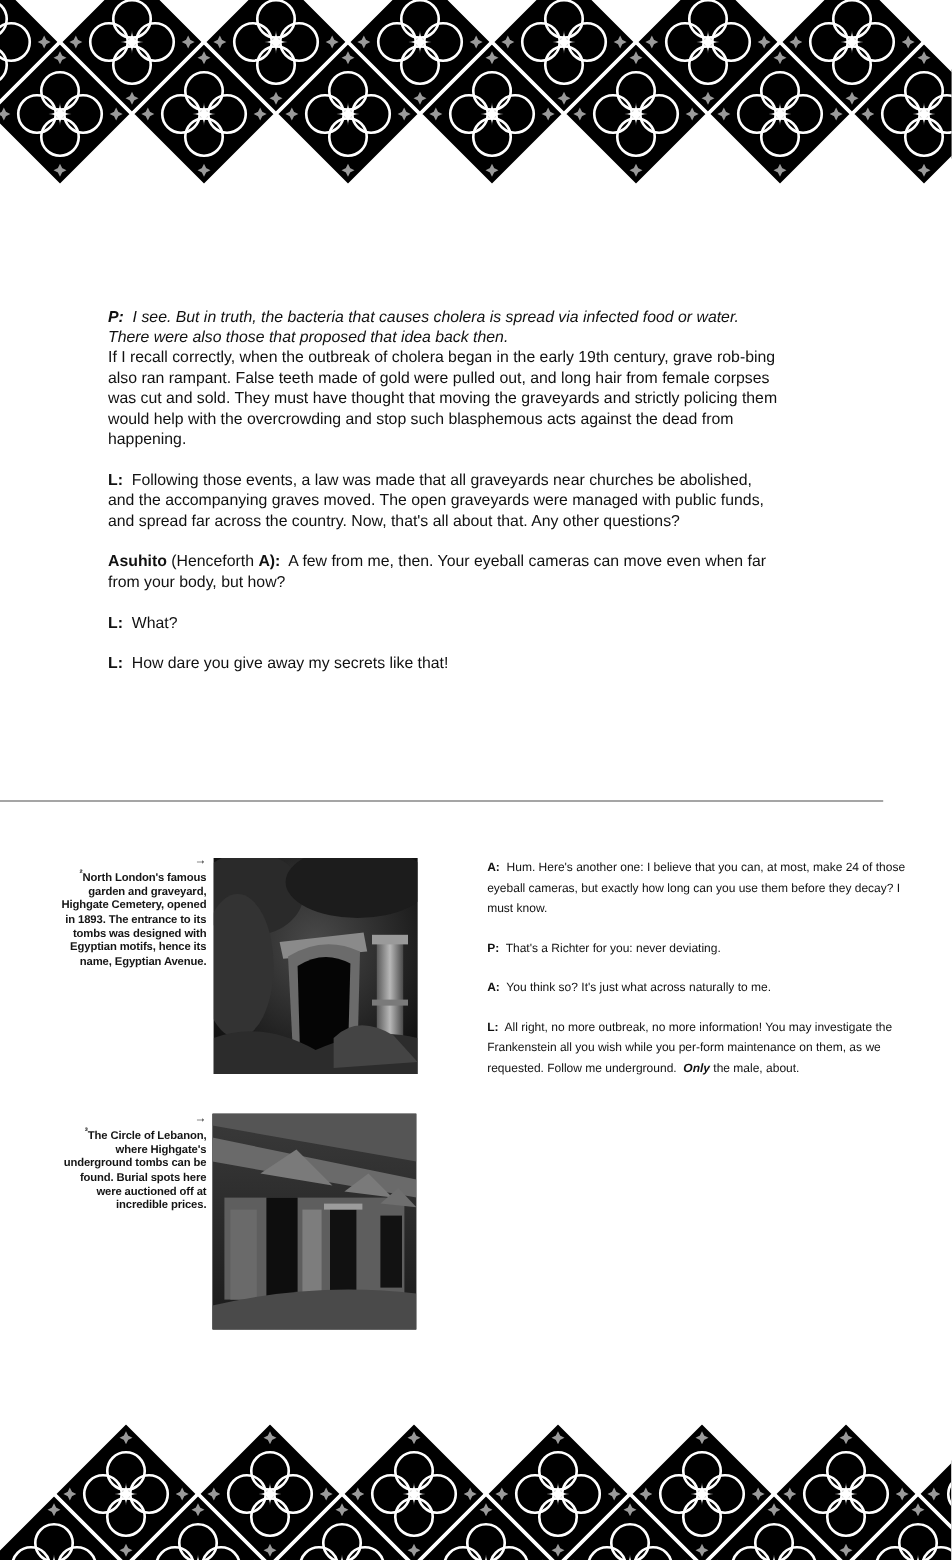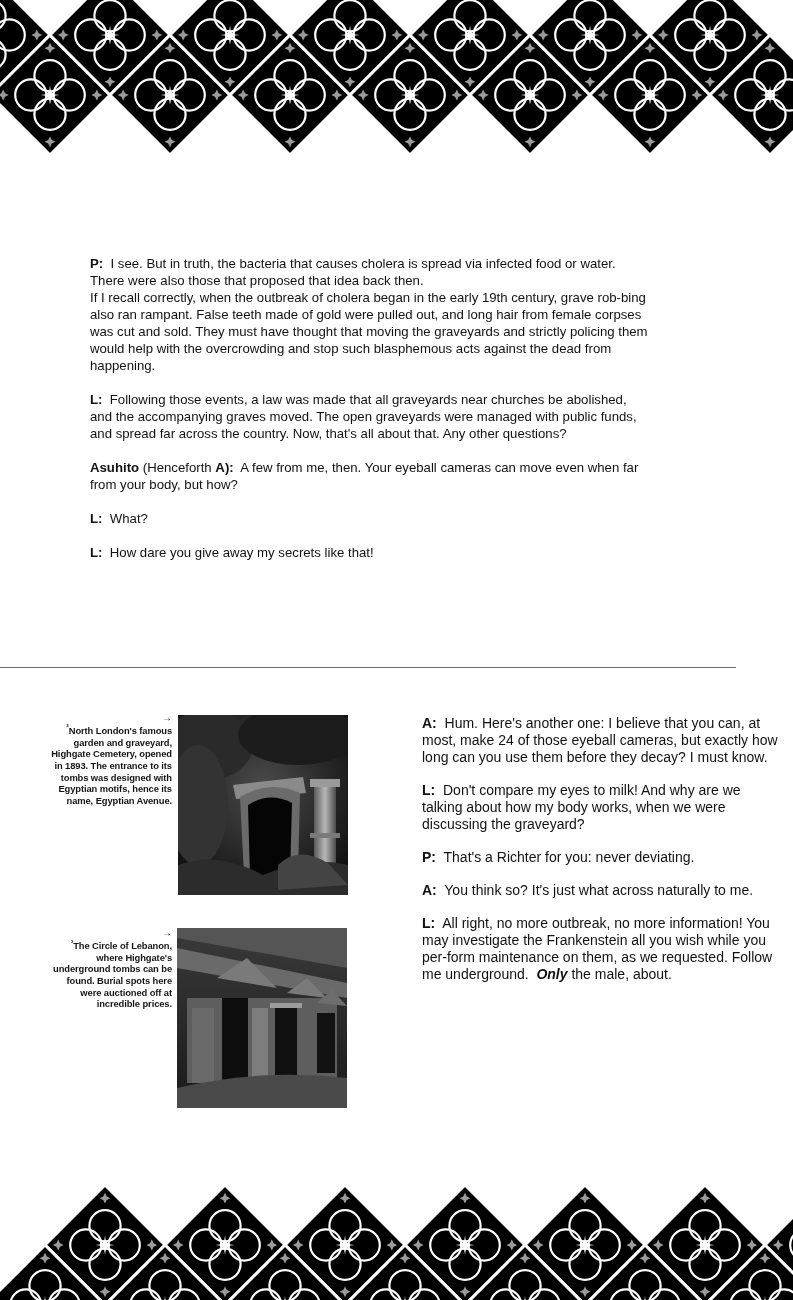--- a/index.html
+++ b/index.html
@@ -3,31 +3,31 @@
 <meta charset="utf-8">
 <style>
   html, body { margin: 0; padding: 0; background: #ffffff; }
   body { width: 793px; height: 1300px; position: relative; overflow: hidden; font-family: "Liberation Sans", sans-serif; color: #111; }
   .border { position: absolute; left: 0; width: 793px; overflow: hidden; }
   .border svg { display: block; }
   #border-top { top: 0; height: 160px; }
   #border-bottom { top: 1180px; height: 120px; }
   .main-text { position: absolute; left: 90px; top: 255px; width: 560px; font-size: 13.2px; line-height: 17px; }
   .main-text p { margin: 0 0 17px 0; }
-  .main-text p.tight { margin-bottom: 0; }
+  .main-text p.tight { margin-bottom: 0; font-style: italic; }
   b.sp { font-weight: bold; }
   .divider { position: absolute; left: 0; top: 667px; width: 736px; height: 0; border-top: 1.5px solid #6a6a6a; }
   .caption { position: absolute; font-family: "Liberation Sans", sans-serif; font-size: 9.4px; line-height: 11.6px; text-align: right; font-weight: bold; color: #151515; letter-spacing: -0.1px; }
   #caption-1 { left: 44px; top: 714px; width: 128px; }
   #caption-2 { left: 44px; top: 929px; width: 128px; }
   .caption .arrow { display: block; font-size: 10px; line-height: 8px; }
   .photo { position: absolute; overflow: hidden; background: #222; }
   #photo-1 { left: 178px; top: 715px; width: 170px; height: 180px; }
   #photo-2 { left: 177px; top: 928px; width: 170px; height: 180px; }
-  .right-text { position: absolute; left: 422px; top: 715px; width: 360px; font-size: 14px; line-height: 17px; }
+  .right-text { position: absolute; left: 406px; top: 715px; width: 360px; font-size: 10px; line-height: 17px; }
   .right-text p { margin: 0 0 16px 0; }
 </style>
 </head>
 <body>
 
 <div class="border" id="border-top">
   <svg id="svg-top" width="793" height="160">
       <g>
         <path d="M-10 -25 L50 35 L-10 95 L-70 35 Z" fill="#000000" stroke="#ffffff" stroke-width="3"></path>
         <circle cx="-10" cy="15.8" r="15.600000000000001" fill="none" stroke="#ffffff" stroke-width="2.2"></circle>
@@ -267,21 +267,20 @@
     <rect x="98" y="80" width="22" height="70" fill="#111"></rect>
     <rect x="93" y="75" width="32" height="5" fill="#9c9c9c"></rect>
     <rect x="140" y="85" width="18" height="60" fill="#121212"></rect>
     <rect x="75" y="80" width="16" height="70" fill="#7d7d7d"></rect>
     <path d="M0 160 Q85 140 170 150 L170 180 L0 180 Z" fill="#4a4a4a"></path>
   </svg>
 </div>
 
 <div class="right-text">
   <p><b class="sp">A:</b>&nbsp; <span>Hum.  Here's another one: I believe that you can, at most, make 24 of those eyeball cameras, but exactly how long can you use them before they decay?  I must know.</span></p>
-  <p><b class="sp">L:</b>&nbsp; <span>Don't compare my eyes to milk!  And why are we talking about how my body works, when we were discussing the graveyard?</span></p>
   <p><b class="sp">P:</b>&nbsp; <span>That's a Richter for you: never deviating.</span></p>
   <p><b class="sp">A:</b>&nbsp; <span>You think so?  It's just what across naturally to me.</span></p>
   <p><b class="sp">L:</b>&nbsp; <span>All right, no more outbreak, no more information!  You may investigate the Frankenstein all you wish while you per-form maintenance on them, as we requested.  Follow me underground.</span>&nbsp; <b><i>Only</i></b><span> the male, about.</span></p>
 </div>
 
 <div class="border" id="border-bottom">
   <svg id="svg-bottom" width="793" height="120">
       <g>
         <path d="M105 5 L165 65 L105 125 L45 65 Z" fill="#000000" stroke="#ffffff" stroke-width="3"></path>
         <circle cx="105" cy="45.8" r="15.600000000000001" fill="none" stroke="#ffffff" stroke-width="2.2"></circle>

